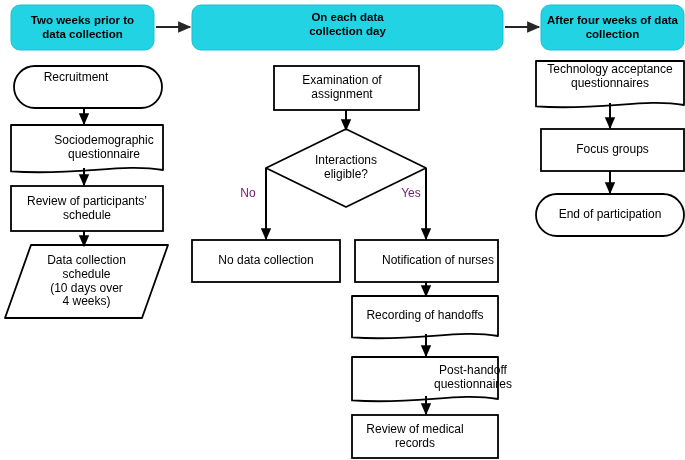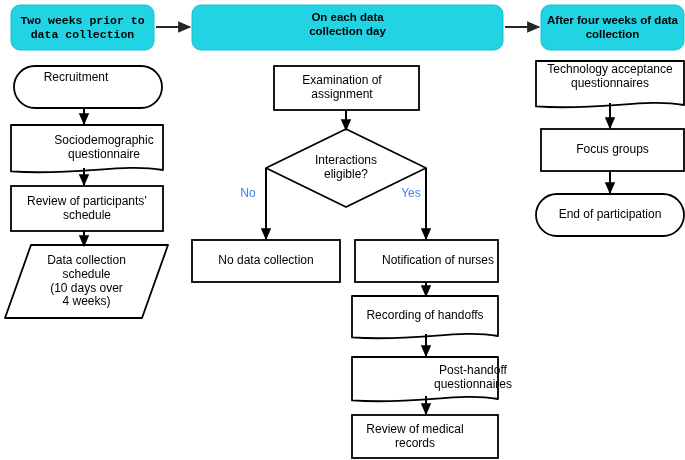--- a/index.html
+++ b/index.html
@@ -38,21 +38,21 @@
     pointer-events: none;
   }
   .phase-label {
     font-weight: bold;
     font-size: 11.5px;
     color: #000000;
   }
   .branch-label {
     position: absolute;
     font-size: 12px;
-    color: #3b82f6;
+    color: #701a75;
     text-align: center;
   }
 </style>
 </head>
 <body>
 
 <div id="canvas">
   <svg id="vector-layer" viewBox="0 0 685 460">
     <defs>
       <marker id="arrowhead" markerWidth="7" markerHeight="7" refX="5.4" refY="3" orient="auto" markerUnits="strokeWidth">
@@ -93,21 +93,21 @@
         <line x1="426" y1="168" x2="426" y2="204" stroke="#000000" stroke-width="2"></line>
         <line x1="426" y1="204" x2="426" y2="239" stroke="#000000" stroke-width="2" marker-end="url(#arrowhead-thin)"></line>
         <line x1="426" y1="282" x2="426" y2="296" stroke="#000000" stroke-width="2" marker-end="url(#arrowhead-thin)"></line>
         <line x1="426" y1="334" x2="426" y2="356" stroke="#000000" stroke-width="2" marker-end="url(#arrowhead-thin)"></line>
         <line x1="426" y1="396" x2="426" y2="414" stroke="#000000" stroke-width="2" marker-end="url(#arrowhead-thin)"></line>
         <line x1="610" y1="103" x2="610" y2="128" stroke="#000000" stroke-width="2" marker-end="url(#arrowhead-thin)"></line>
         <line x1="610" y1="171" x2="610" y2="193" stroke="#000000" stroke-width="2" marker-end="url(#arrowhead-thin)"></line>
       </g>
   </svg>
   <div id="label-layer">
-      <div class="node-label phase-label" style="left: 11px; top: 5px; width: 143px; height: 45px; font-family: Liberation Mono, monospace;">Two weeks prior to
+      <div class="node-label phase-label" style="left: 11px; top: 5px; width: 143px; height: 45px;">Two weeks prior to
 data collection</div>
       <div class="node-label phase-label" style="left: 192px; top: 5px; width: 311px; height: 39px;">On each data
 collection day</div>
       <div class="node-label phase-label" style="left: 541px; top: 5px; width: 143px; height: 45px;">After four weeks of data
 collection</div>
       <div class="node-label" style="left: 14px; top: 57px; width: 124px; height: 42px;">Recruitment</div>
       <div class="node-label" style="left: 28px; top: 125px; width: 152px; height: 45px;">Sociodemographic
 questionnaire</div>
       <div class="node-label" style="left: 11px; top: 186px; width: 152px; height: 45px;">Review of participants’
 schedule</div>

